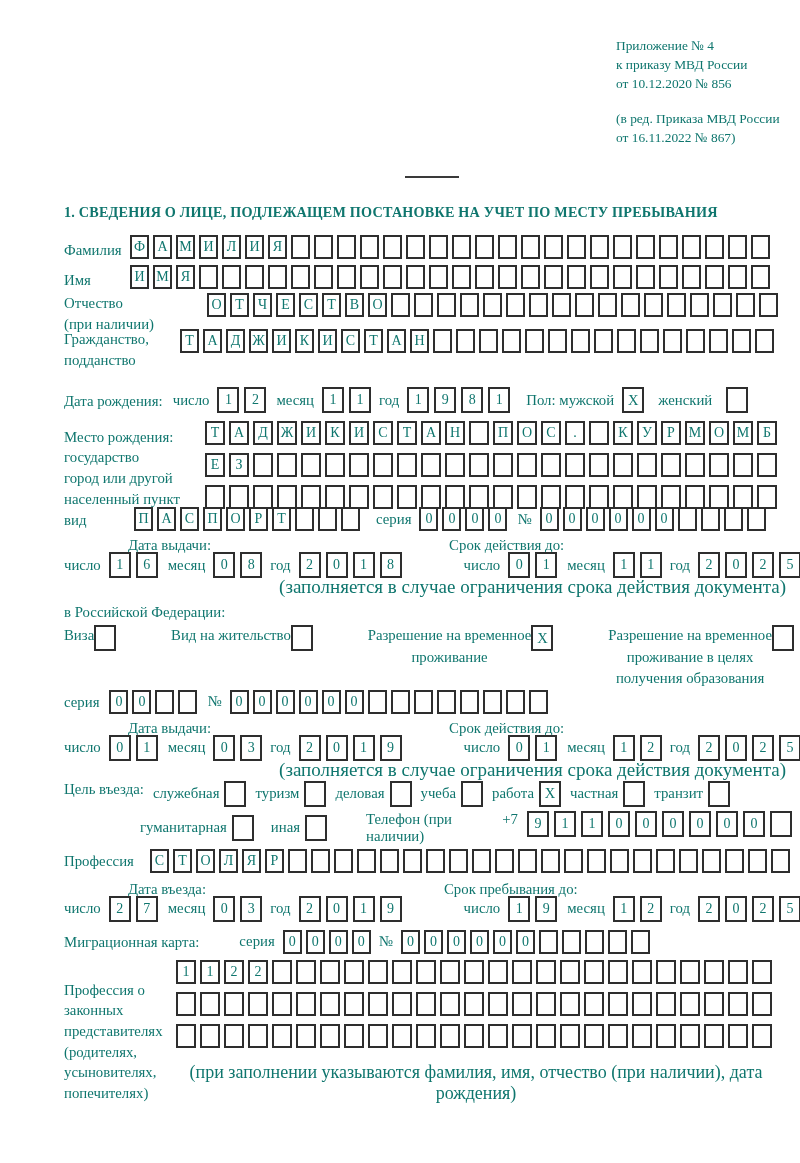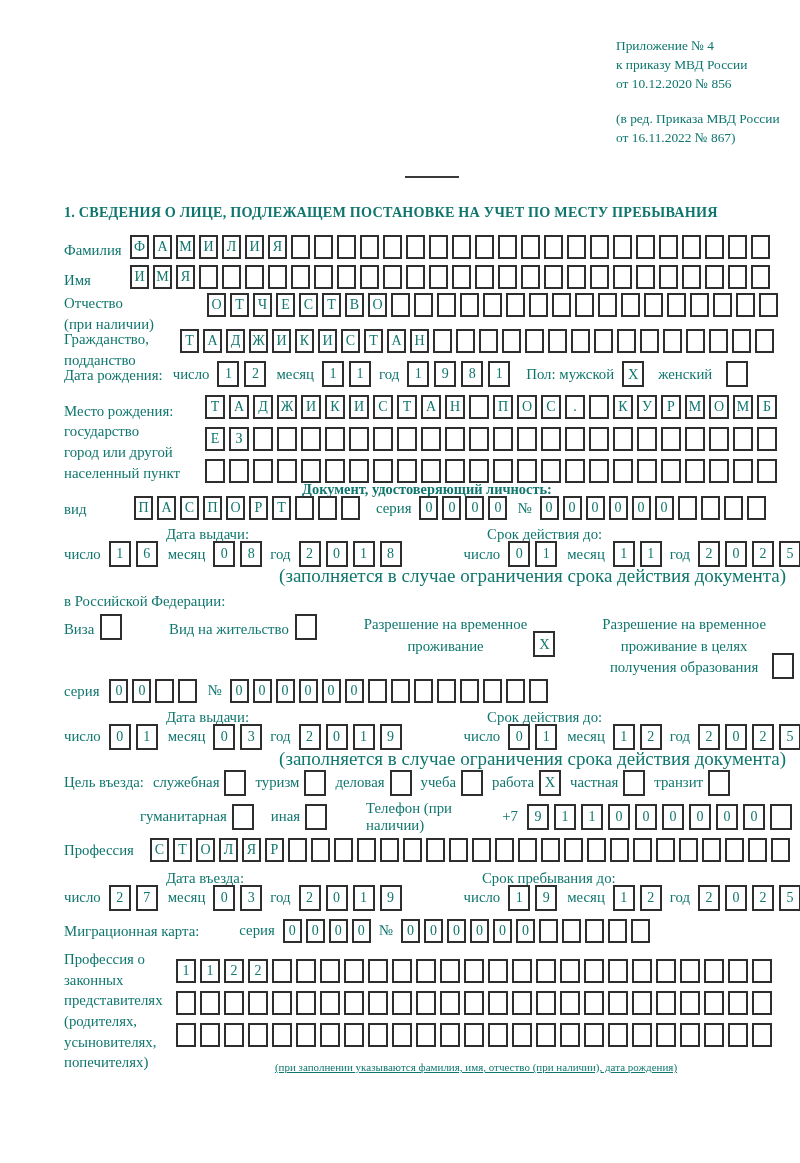--- a/index.html
+++ b/index.html
@@ -13,21 +13,21 @@
   .hdr { margin-left:552px; font-size:13.4px; line-height:1.42; }
   .amend { margin-top:16px; }
   .forma { font-weight:bold; text-align:right; padding-right:32px; margin-top:13px; font-size:15px; letter-spacing:.6px; }
   .title { text-align:center; font-weight:bold; font-size:15.4px; line-height:1.45; margin-top:15px; }
   .blank { display:inline-block; width:54px; height:15px; border-bottom:2px solid #3a3a3a; margin-left:8px; vertical-align:baseline; }
   .sec { font-weight:bold; font-size:14.2px; margin-top:20px; letter-spacing:.2px; }
   
   .frow { display:flex; align-items:flex-end; }
   .vc { align-items:center; }
   .mtn2{margin-top:-2px}.mt0{margin-top:0}.mt4{margin-top:4px}.mt6{margin-top:6px}
-  .mt8{margin-top:8px}.mt12{margin-top:12px}.mt14{margin-top:14px}.mt22{margin-top:8px}
+  .mt8{margin-top:8px}.mt12{margin-top:12px}.mt14{margin-top:14px}.mt22{margin-top:34px}
   .lbl { padding-top:2px; flex:none; }
   .w66{width:66px}.w143{width:143px}.w116{width:116px}.w141{width:141px}.w112{width:112px}.w70{width:70px}
   .lblcol { flex:none; line-height:1.4; }
   .lblcol2 { flex:none; height:24px; overflow:visible; line-height:1.4; }
   .boxes { display:flex; gap:4px; flex:none; }
   .cell {
     width:19px; height:24px; border:2px solid #2e2e2e; flex:none;
     display:flex; align-items:center; justify-content:center;
     font-size:14px; background:#fff;
   }
@@ -36,31 +36,31 @@
   .dboxes .cell { width:22px; height:26px; }
   .cbox {
     width:22px; height:26px; border:2px solid #2e2e2e; flex:none;
     display:inline-flex; align-items:center; justify-content:center; font-size:14.5px; background:#fff;
   }
   .stack { display:flex; flex-direction:column; gap:8px; }
   .center-bold { font-weight:bold; text-align:center; width:726px; font-size:14.4px; }
   .gap8{margin-left:8px}.gap10{margin-left:10px}.gap14{margin-left:14px}.gap16{margin-left:16px}
   .gap20{margin-left:20px}.gap30{margin-left:30px}.gap40{margin-left:40px}.gap62{margin-left:62px}.gap72{margin-left:76px}
   .dates-head { display:flex; }
-  .dh1 { margin-left:102px; }
+  .dh1 { margin-left:64px; }
   .dh2 { margin-left:238px; }
   .note-right { width:726px; text-align:right; font-size:19px; padding-right:4px; }
   .intro { }
   .opts { display:flex; justify-content:space-between; width:730px; align-items:flex-start; }
-  .opt { display:flex; gap:6px; align-items:flex-end; }
+  .opt { display:flex; gap:0; align-items:flex-start; }
   .olbl { line-height:1.45; }
   .olbl.multi { text-align:center; }
   .popt { display:flex; align-items:center; gap:5px; }
-  .purpose { display:flex; align-items:center; gap:9px; }
-  .repnote { font-size:11px; text-align:center; width:600px; margin-top:6px;text-decoration:underline; }
+  .purpose { display:flex; gap:9px; }
+  .repnote { font-size:18px; text-align:center; width:600px; margin-top:6px; }
 </style>
 </head>
 <body>
 
 <div class="page">
 
   <div class="hdr">
     <div>Приложение № 4</div>
     <div>к приказу МВД России</div>
     <div>от 10.12.2020 № 856</div>
@@ -321,21 +321,20 @@
           <span class="cell"></span>
           <span class="cell"></span>
           <span class="cell"></span>
           <span class="cell"></span>
           <span class="cell"></span>
           <span class="cell"></span>
         </div>
     </div>
   </div>
 
-  <div class="center-bold mtn2">Документ, удостоверяющий личность:</div>
 
   <div class="frow vc mtn2">
     <span class="lbl w70">вид</span>
     <span class="boxes">
         <span class="cell">П</span>
         <span class="cell">А</span>
         <span class="cell">С</span>
         <span class="cell">П</span>
         <span class="cell">О</span>
         <span class="cell">Р</span>

